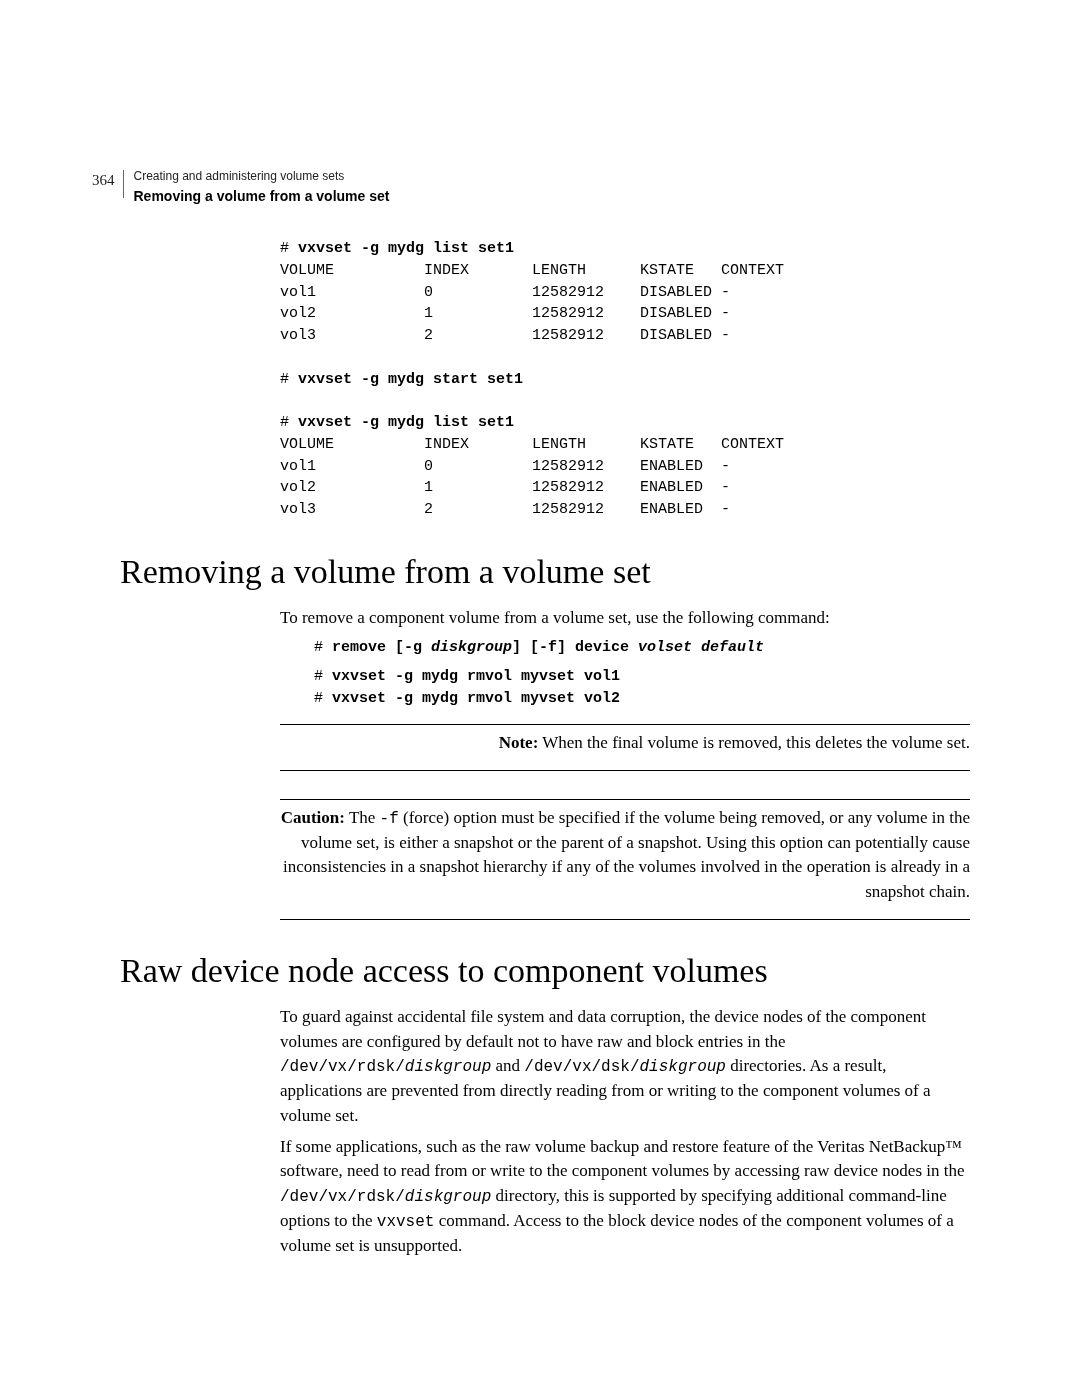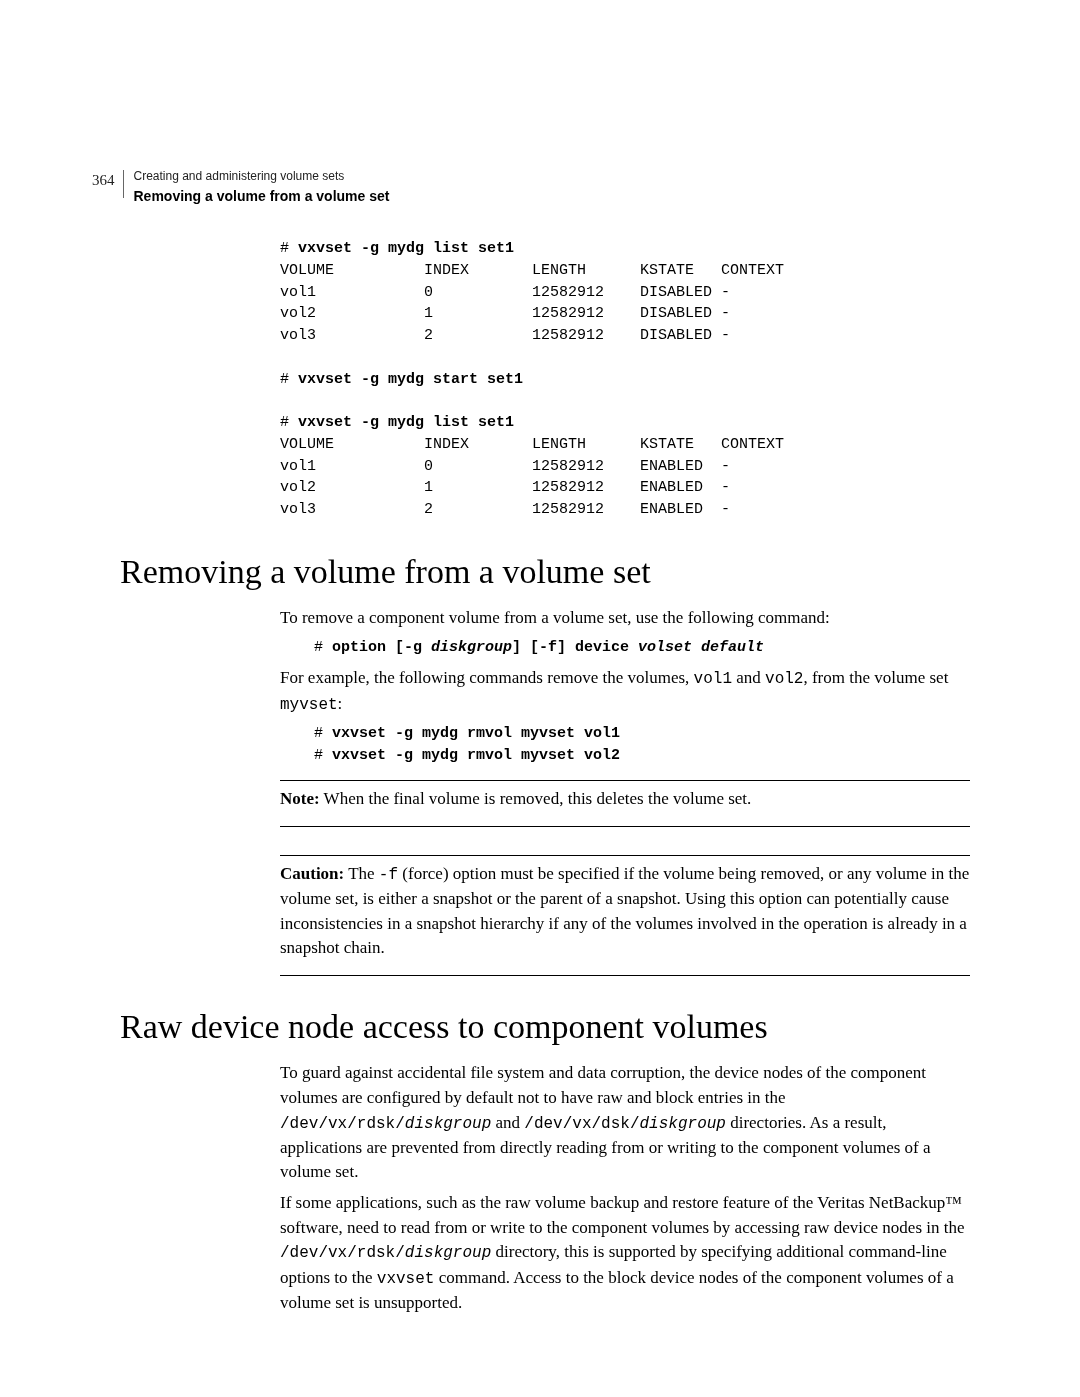--- a/index.html
+++ b/index.html
@@ -84,20 +84,21 @@
     margin: 2px 0 8px 34px;
   }
   .rule {
     border: 0;
     border-top: 1px solid #000;
     margin: 14px 0 6px 0;
   }
   .callout {
     margin: 2px 0 0 0;
     font-size: 17px;
+    text-align: right;
   }
   .callout .label { font-weight: bold; }
 </style>
 </head>
 <body>
 
 <div class="page">
 
   <div class="running-head">
     <span class="page-num">364</span>
@@ -121,23 +122,22 @@
 <span># </span><span class="bold">vxvset -g mydg list set1</span>
 <span>VOLUME          INDEX       LENGTH      KSTATE   CONTEXT</span>
 <span>vol1            0           12582912    ENABLED  -</span>
 <span>vol2            1           12582912    ENABLED  -</span>
 <span>vol3            2           12582912    ENABLED  -</span></pre>
 
     <h2>Removing a volume from a volume set</h2>
 
     <p>To remove a component volume from a volume set, use the following command:</p>
 
-<pre class="cmdblock"><span># </span><span class="bold">option [-g </span><span class="ital">diskgroup</span><span class="bold">] [-f] device </span><span class="ital">volset default</span></pre>
+<pre class="cmdblock"><span># </span><span class="bold">remove [-g </span><span class="ital">diskgroup</span><span class="bold">] [-f] device </span><span class="ital">volset default</span></pre>
 
-    <p><span>For example, the following commands remove the volumes, </span><span class="mono">vol1</span><span> and </span><span class="mono">vol2</span><span>, from the volume set </span><span class="mono">myvset</span><span>:</span></p>
 
 <pre class="cmdblock"><span># </span><span class="bold">vxvset -g mydg rmvol myvset vol1</span>
 <span># </span><span class="bold">vxvset -g mydg rmvol myvset vol2</span></pre>
 
     <hr class="rule">
     <p class="callout"><span class="label">Note:</span><span> When the final volume is removed, this deletes the volume set.</span></p>
     <hr class="rule">
 
     <div style="height:8px"></div>
     <hr class="rule">

